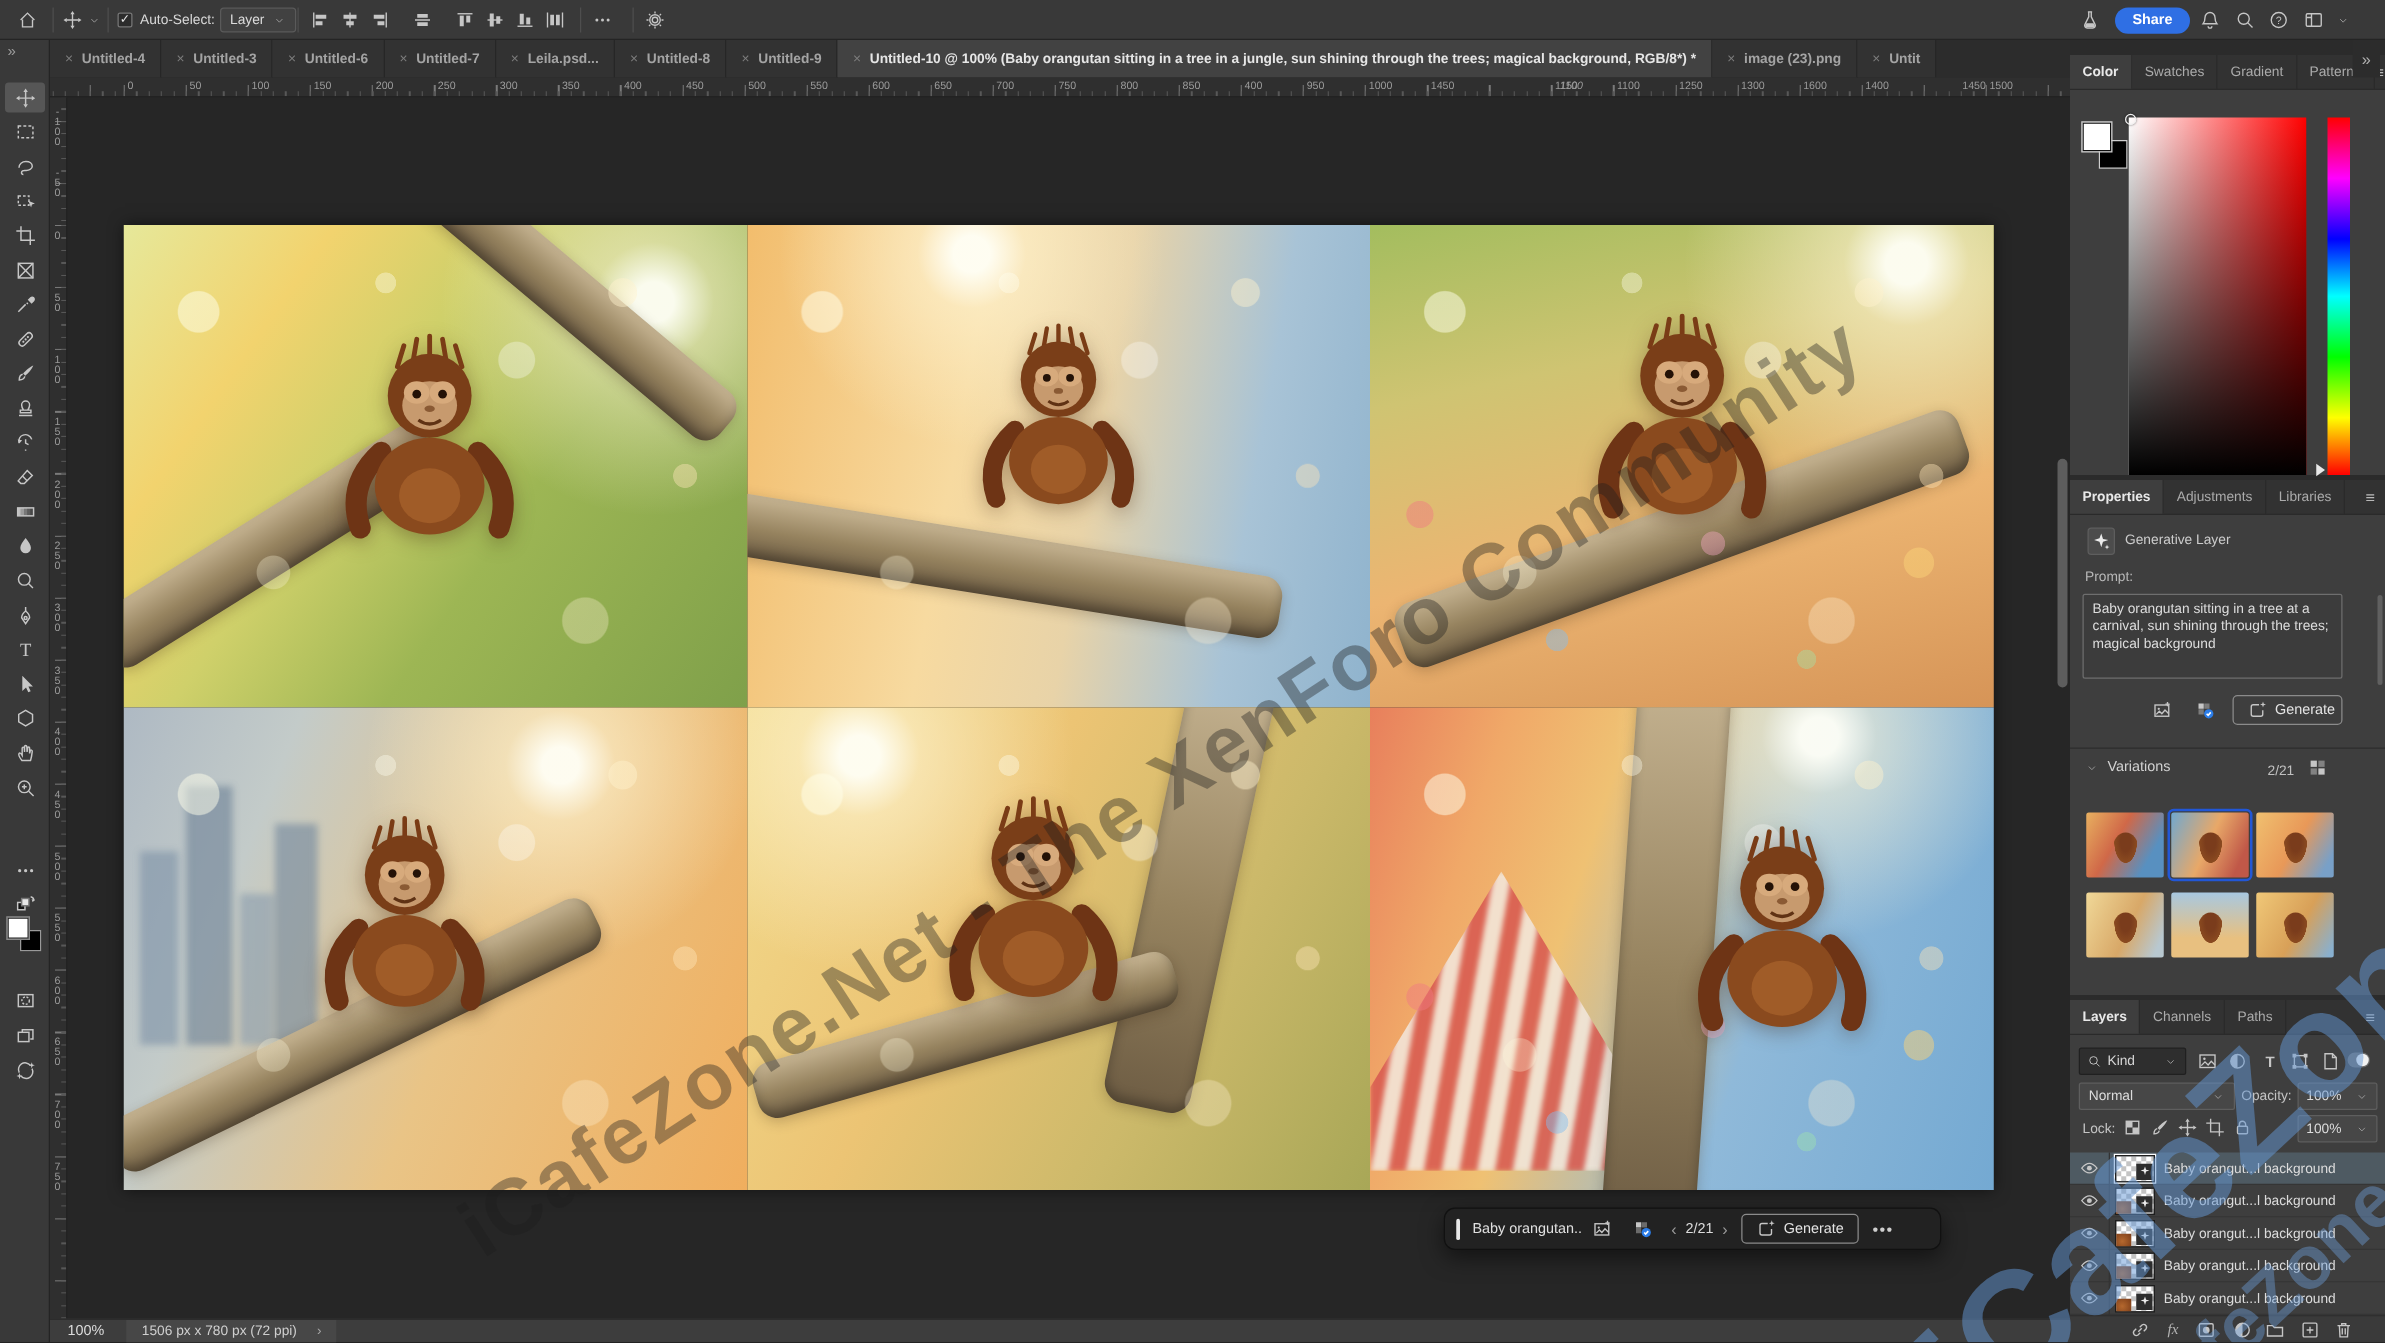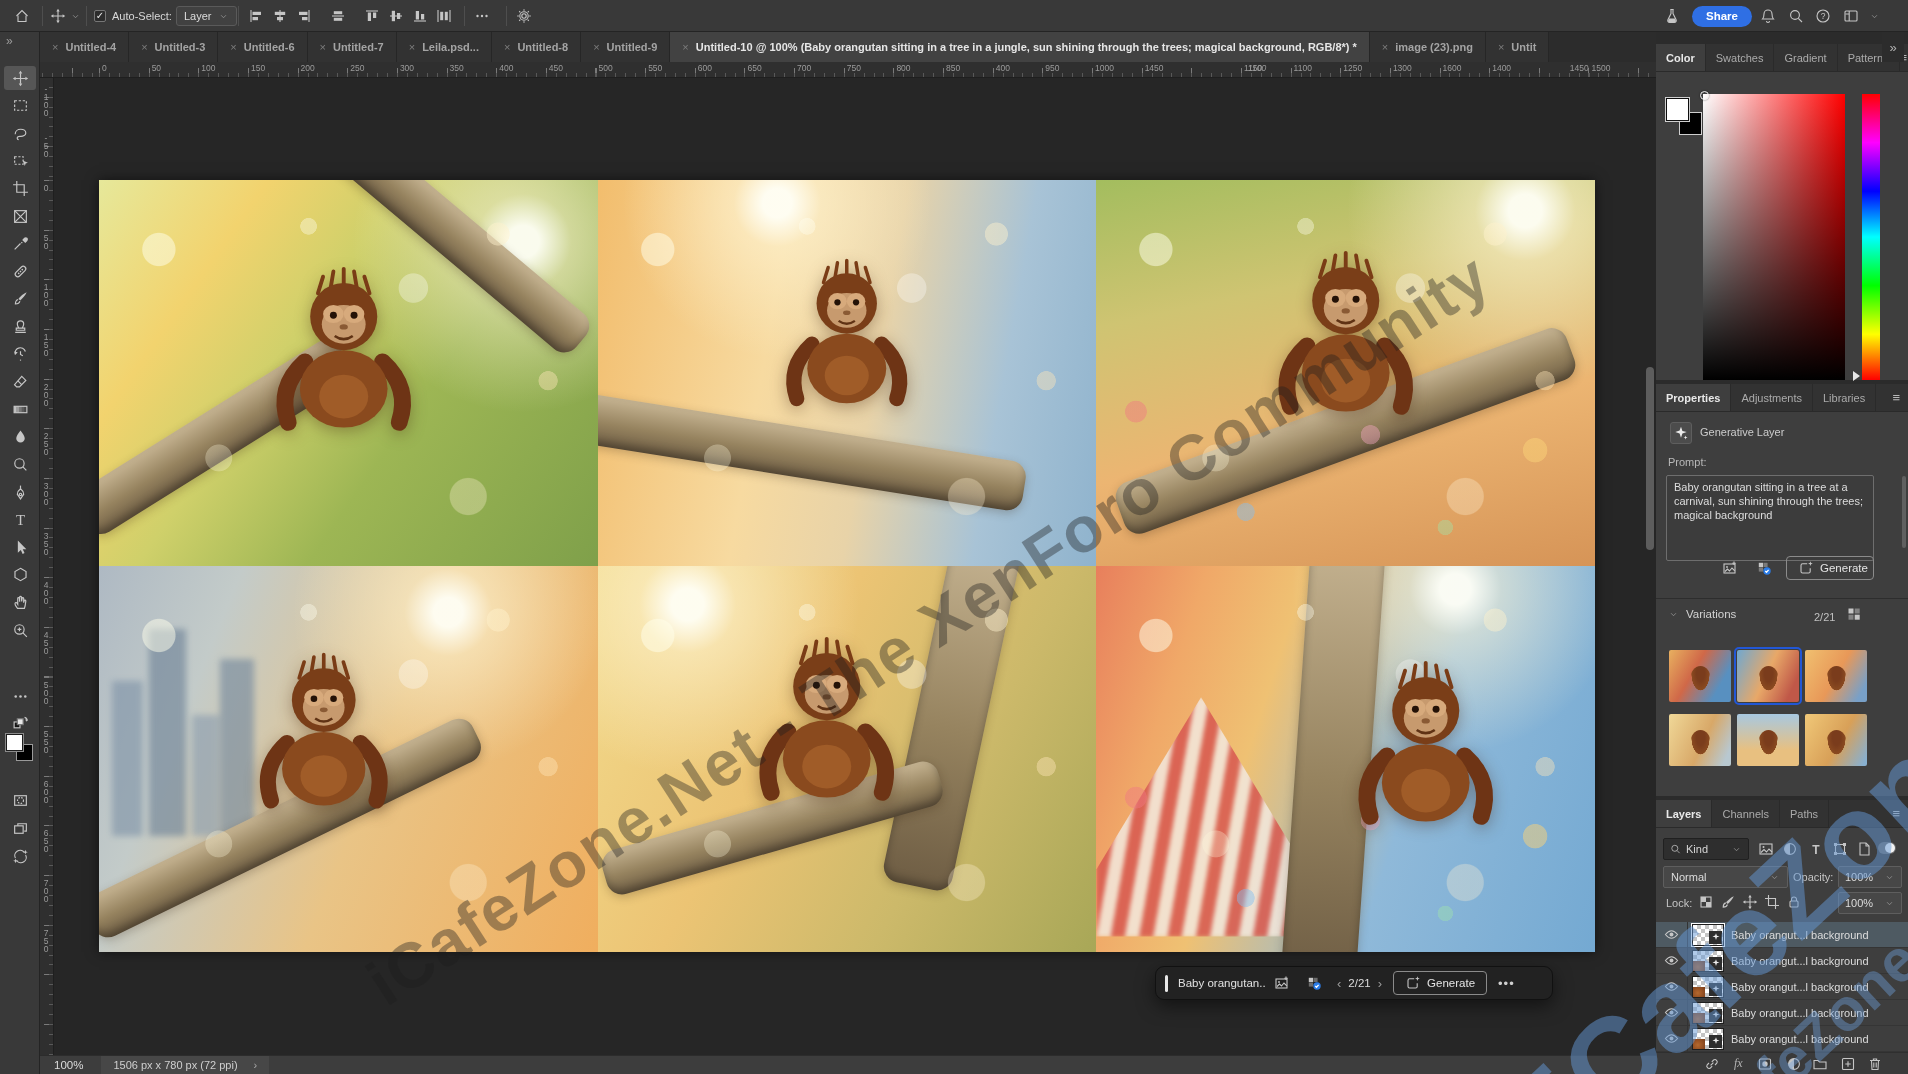--- a/index.html
+++ b/index.html
@@ -115,21 +115,21 @@
     background:linear-gradient(to bottom, rgba(0,0,0,0), #000), linear-gradient(to right, #fff, #f00); }
   #sat-picker { position:absolute; left:44px; top:47px; width:9px; height:9px; border:1.5px solid #f0f0f0; border-radius:50%; box-shadow:0 0 2px rgba(0,0,0,.6); }
   #hue-strip { position:absolute; left:206px; top:50px; width:18px; height:286px;
     background:linear-gradient(180deg,#ff0000,#ff00ff 17%,#0000ff 34%,#00ffff 50%,#00ff00 67%,#ffff00 84%,#ff0000); }
   #hue-pointer { position:absolute; left:197px; top:327px; width:0; height:0; border-top:5px solid transparent; border-bottom:5px solid transparent; border-left:7px solid #e8e8e8; }
 
   
   .genlayer-chip { position:absolute; left:14px; top:38px; width:22px; height:22px; background:#4c4c4c; border:1px solid #5e5e5e; border-radius:3px; display:flex; align-items:center; justify-content:center; }
   .genlayer-label { position:absolute; left:44px; top:42px; color:#cccccc; font-size:11px; }
   .prompt-label { position:absolute; left:12px; top:72px; color:#b8b8b8; font-size:11px; }
-  .prompt-box { position:absolute; left:10px; top:91px; width:208px; height:86px; background:#3c3c3c; border:1px solid #6e6e6e; border-radius:2px; padding:5px 7px; color:#dddddd; font-size:11px; line-height:1.25; }
+  .prompt-box { position:absolute; left:10px; top:91px; width:208px; height:68px; background:#3c3c3c; border:1px solid #6e6e6e; border-radius:2px; padding:5px 7px; color:#dddddd; font-size:11px; line-height:1.25; }
   .action-row-icon { position:absolute; top:176px; }
   #generate-main { position:absolute; left:130px; top:172px; width:88px; }
   .pdivider { position:absolute; left:0; top:214px; width:252px; height:1px; background:#2d2d2d; }
   .var-header { position:absolute; left:12px; top:224px; display:flex; align-items:center; gap:7px; color:#d2d2d2; font-size:11.5px; }
   .var-counter { position:absolute; left:158px; top:227px; color:#c0c0c0; font-size:11px; }
   .var-grid-ic { position:absolute; left:190px; top:222px; }
   .vthumb { position:absolute; width:62px; height:52px; border-radius:2px; overflow:hidden; }
   .vthumb.sel { outline:2px solid #2257d6; outline-offset:1px; }
   .vt1 { background:linear-gradient(120deg,#e8b060,#d06848 40%,#5890c0 78%); }
   .vt2 { background:linear-gradient(115deg,#70a8d0,#e8a868 48%,#c05848 85%); }

